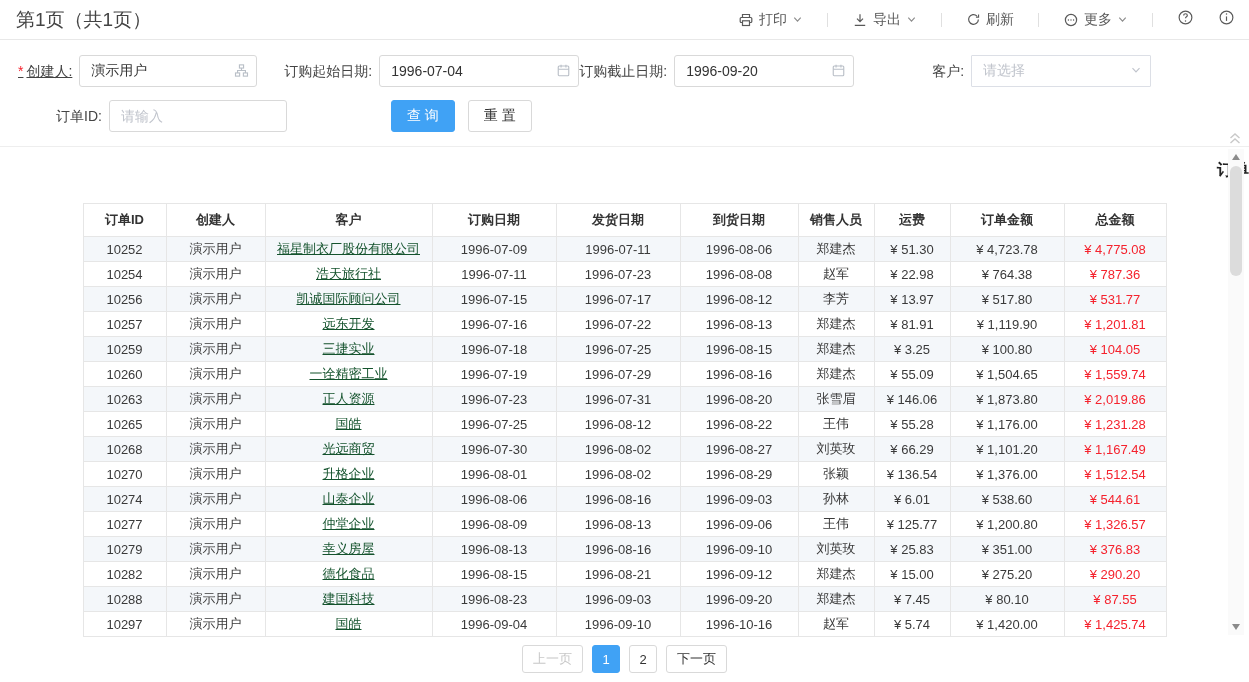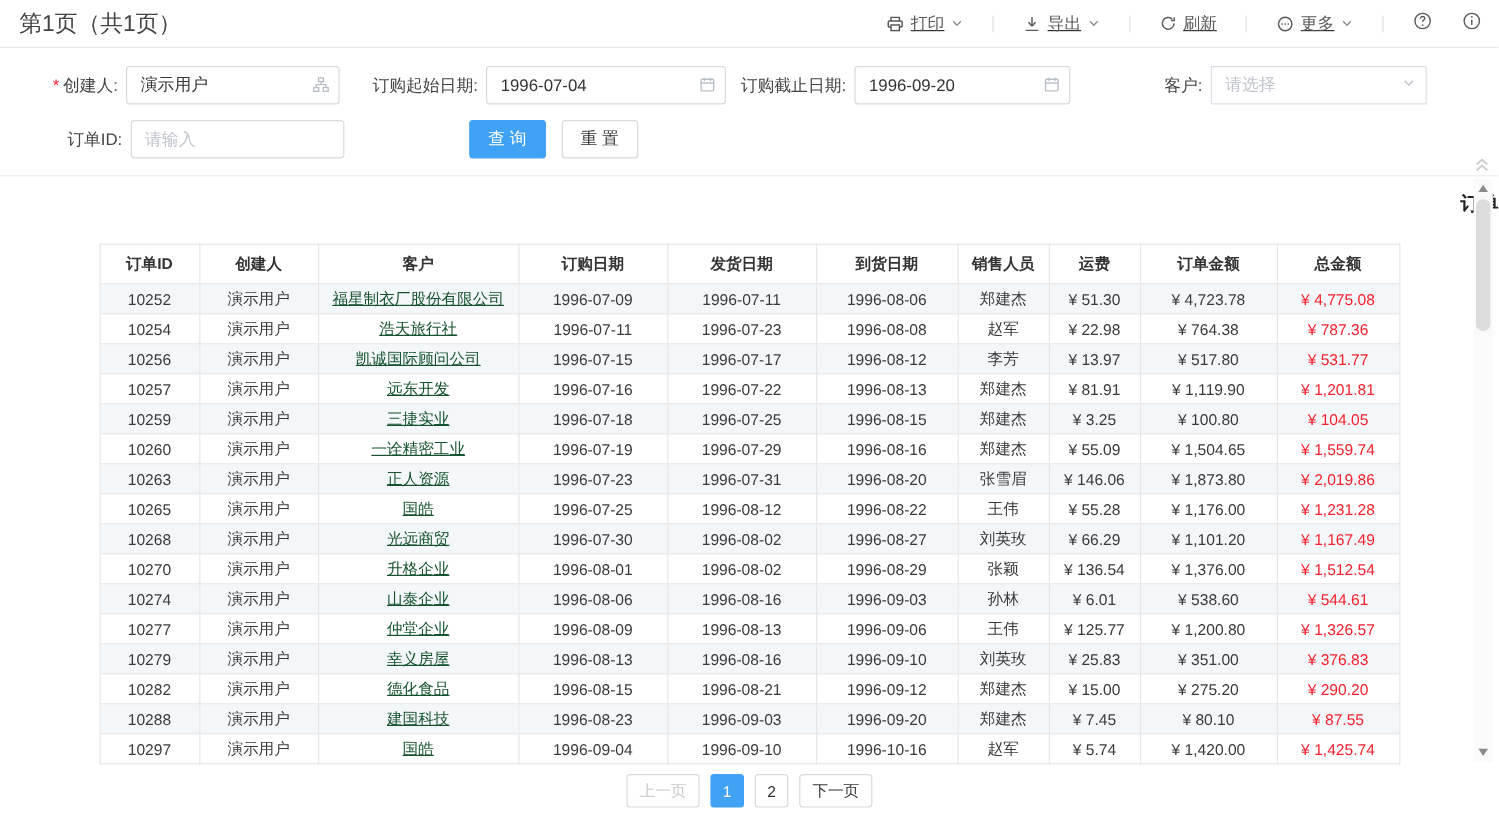--- a/index.html
+++ b/index.html
@@ -5,21 +5,21 @@
   :root { --accent:#40a2f5; --danger:#f5222d; --border:#e8e8e8; --txt:#333; --muted:#595959; }
   * { margin:0; padding:0; box-sizing:border-box; }
   html,body { width:1249px; height:682px; overflow:hidden; background:#fff;
               font-family:"Liberation Sans","DejaVu Sans",sans-serif; color:var(--txt); }
   .page { position:relative; width:1249px; height:682px; background:#fff; }
 
   
   .topbar { height:40px; border-bottom:1px solid var(--border); display:flex;
             align-items:center; justify-content:space-between; padding:0 14px 0 16px; }
   .page-indicator { font-size:19px; color:#444; }
-  .topbar-actions { display:flex; align-items:center; gap:24px;text-decoration:underline; }
+  .topbar-actions { display:flex; align-items:center; gap:24px; }
   .tb-action { display:flex; align-items:center; gap:5px; color:var(--muted);
                font-size:14px; cursor:pointer; }
   .tb-action svg { display:block; }
   .tb-sep { width:1px; height:14px; background:#e0e0e0; }
   .tb-round { display:flex; align-items:center; cursor:pointer; color:var(--muted); }
 
   
   .filters { position:relative; padding:15px 0 14px 0; border-bottom:1px solid #eee; }
   .f-row { display:flex; align-items:center; height:32px; }
   .f-row2 { margin-top:13px; }
@@ -162,21 +162,21 @@
             <path d="M8 7v4.2"></path>
             <circle cx="8" cy="4.8" r="0.7" fill="#595959" stroke="none"></circle>
           </svg>
         </span>
       </div>
     </div>
   </header>
 
   <section class="filters">
     <div class="f-row">
-      <span class="f-label" style="margin-left:44px;"><span class="req">*</span><span>创建人:</span></span>
+      <span class="f-label" style="margin-left:18px;text-decoration:underline;"><span class="req">*</span><span>创建人:</span></span>
       <div class="f-input" style="width:178px; margin-left:7px;">
         <input type="text" value="演示用户" style="">
         <span class="suffix">
           <svg width="15" height="15" viewBox="0 0 16 16" fill="none" stroke="#b9bfc7" stroke-width="1.2">
             <rect x="5.8" y="2" width="4.4" height="3.4"></rect>
             <rect x="1.6" y="10.6" width="4.4" height="3.4"></rect>
             <rect x="10" y="10.6" width="4.4" height="3.4"></rect>
             <path d="M8 5.4v2.6M3.8 10.6V8h8.4v2.6"></path>
           </svg>
         </span>
@@ -186,21 +186,21 @@
       <div class="f-input" style="width:200px; margin-left:7px;text-decoration:underline;">
         <input type="text" value="1996-07-04" style="">
         <span class="suffix">
           <svg width="15" height="15" viewBox="0 0 16 16" fill="none" stroke="#b9bfc7" stroke-width="1.2">
             <rect x="2.4" y="3.2" width="11.2" height="10.4" rx="1"></rect>
             <path d="M5.4 1.8v3M10.6 1.8v3M2.4 6.6h11.2"></path>
           </svg>
         </span>
       </div>
 
-      <span class="f-label" style="margin-left:12px;">订购截止日期:</span>
+      <span class="f-label" style="margin-left:0;">订购截止日期:</span>
       <div class="f-input" style="width:180px; margin-left:7px;">
         <input type="text" value="1996-09-20" style="">
         <span class="suffix">
           <svg width="15" height="15" viewBox="0 0 16 16" fill="none" stroke="#b9bfc7" stroke-width="1.2">
             <rect x="2.4" y="3.2" width="11.2" height="10.4" rx="1"></rect>
             <path d="M5.4 1.8v3M10.6 1.8v3M2.4 6.6h11.2"></path>
           </svg>
         </span>
       </div>
 

